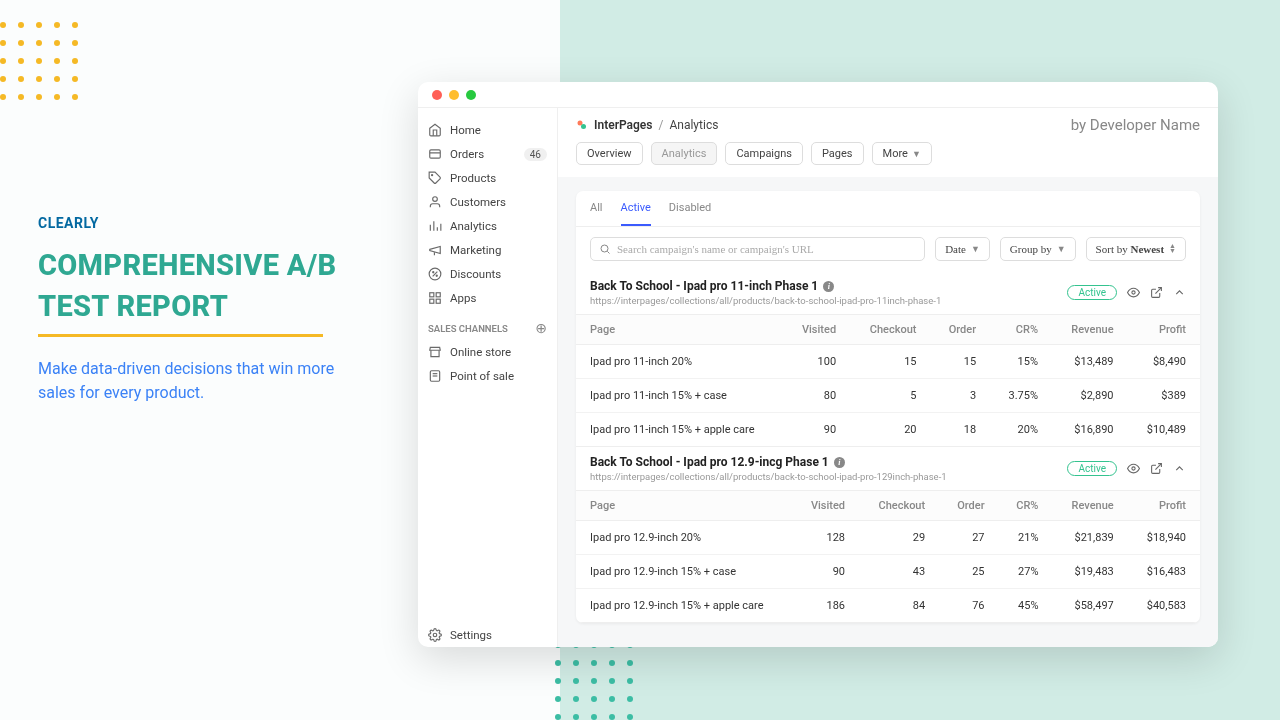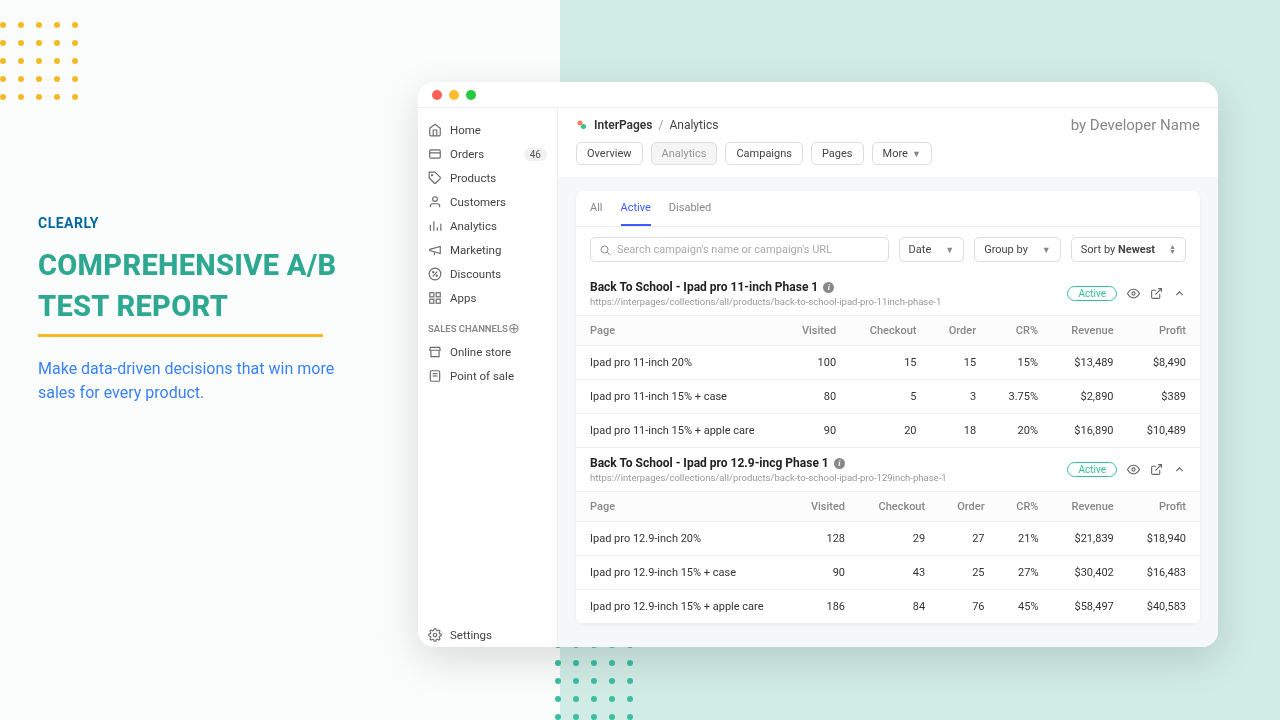--- a/index.html
+++ b/index.html
@@ -14,33 +14,33 @@
   .dot { width: 6px; height: 6px; border-radius: 50%; }
   .dot-grid.yellow .dot { background: #f5b925; }
   .dot-grid.teal .dot { background: #3cbda4; }
   
   .marketing { position: absolute; left: 38px; top: 215px; width: 320px; }
   .marketing .eyebrow { color: #0369a1; font-weight: 700; font-size: 14px; letter-spacing: 0.5px; }
   .marketing h1 { color: #2fa892; font-weight: 800; font-size: 29px; line-height: 1.4; margin-top: 14px; letter-spacing: 0.3px; }
   .marketing .underline { width: 285px; height: 3px; background: #f5b925; margin-top: 8px; }
   .marketing p { color: #3b82f6; font-size: 16px; margin-top: 20px; line-height: 1.5; }
   
-  .app-window { position: absolute; left: 418px; top: 82px; width: 800px; height: 565px; background: #fff; border-radius: 16px; box-shadow: 0 12px 40px rgba(0,0,0,0.14); overflow: hidden; display: flex; flex-direction: column; }
+  .app-window { position: absolute; left: 418px; top: 82px; width: 800px; height: 565px; background: #fff; border-radius: 10px; box-shadow: 0 12px 40px rgba(0,0,0,0.14); overflow: hidden; display: flex; flex-direction: column; }
   .titlebar { height: 26px; display: flex; align-items: center; padding-left: 14px; gap: 7px; border-bottom: 1px solid #efefef; }
   .traffic { width: 10px; height: 10px; border-radius: 50%; }
   .traffic.red { background: #ff5f56; }
   .traffic.yellow { background: #ffbd2e; }
   .traffic.green { background: #27c93f; }
   
   .app-body { display: flex; flex: 1; min-height: 0; }
   .sidebar { width: 140px; border-right: 1px solid #efefef; display: flex; flex-direction: column; padding-top: 10px; font-size: 11.5px; color: #444; }
   .nav-item { display: flex; align-items: center; padding: 5px 10px; gap: 8px; cursor: pointer; }
   .nav-item .icon { width: 14px; height: 14px; color: #6a6a6a; display: flex; align-items: center; justify-content: center; }
   .nav-item .badge { margin-left: auto; background: #f0f0f0; color: #555; border-radius: 8px; padding: 1px 6px; font-size: 10px; }
-  .sidebar-section { padding: 10px 10px 4px; font-size: 9.5px; color: #888; font-weight: 600; display: flex; align-items: center; }
+  .sidebar-section { padding: 10px 10px 4px; font-size: 9.5px; color: #888; font-weight: 600; display: flex; justify-content: space-between; align-items: center; }
   .sidebar-section .plus { font-size: 14px; color: #888; font-weight: 400;}
   .sidebar .spacer { flex: 1; }
   
   .main { flex: 1; display: flex; flex-direction: column; min-width: 0; }
   .header { display: flex; align-items: center; padding: 8px 18px; font-size: 12px; color: #333; }
   .brand { display: flex; align-items: center; gap: 6px; font-weight: 600; }
   .brand-logo { width: 12px; height: 12px; display: inline-block; }
   .breadcrumb-sep { color: #999; margin: 0 6px; }
   .breadcrumb-current { font-weight: 400; color: #444; }
   .header .right { margin-left: auto; font-size: 15px; color: #888; }
@@ -50,24 +50,24 @@
   .pill.active { background: #f5f5f5; color: #999; }
   .chev { font-size: 9px; color: #888; }
   
   .content { flex: 1; background: #f6f7f8; padding: 14px 18px; overflow: hidden; }
   .card { background: #fff; border-radius: 7px; box-shadow: 0 1px 3px rgba(0,0,0,0.06); overflow: hidden; }
   
   .tabs { display: flex; gap: 18px; padding: 0 14px; font-size: 11px; border-bottom: 1px solid #eee; }
   .tab { padding: 10px 0; color: #888; cursor: pointer; border-bottom: 2px solid transparent; }
   .tab.active { color: #3b5bfd; border-bottom-color: #3b5bfd; }
   
-  .filter-row { display: flex; gap: 10px; padding: 10px 14px; align-items: flex-end; }
+  .filter-row { display: flex; gap: 10px; padding: 10px 14px; align-items: flex-end; font-family: Liberation Serif, serif; }
   .search-box { flex: 1; border: 1px solid #ddd; border-radius: 5px; display: flex; align-items: center; padding: 5px 8px; gap: 6px; font-size: 11px; color: #999; }
   .search-box svg { width: 12px; height: 12px; color: #888; }
-  .filter-btn { border: 1px solid #ddd; border-radius: 5px; padding: 5px 9px; font-size: 11px; color: #444; cursor: pointer; display: flex; align-items: center; gap: 14px;}
+  .filter-btn { border: 1px solid #ddd; border-radius: 5px; padding: 5px 9px; font-size: 11px; color: #444; cursor: pointer; display: flex; align-items: center; gap: 5px;}
   .sort-caret { display: inline-flex; flex-direction: column; line-height: 5px; font-size: 7px; color: #888;}
   
   .campaign-header { padding: 8px 14px; display: flex; align-items: center; }
   .campaign-header .info { flex: 1; min-width: 0; }
   .campaign-title { font-size: 12px; font-weight: 700; color: #222; display: flex; align-items: center; gap: 5px; }
   .info-icon { width: 11px; height: 11px; border-radius: 50%; background: #888; color: #fff; font-size: 8px; display: inline-flex; align-items: center; justify-content: center; font-style: italic; font-family: serif;}
   .campaign-url { font-size: 9.5px; color: #999; margin-top: 2px; overflow: hidden; text-overflow: ellipsis; white-space: nowrap; }
   .campaign-actions { display: flex; align-items: center; gap: 10px; }
   .status-chip { border: 1px solid #34c38f; color: #34c38f; border-radius: 10px; padding: 1px 10px; font-size: 10px; }
   .action-icon { width: 13px; height: 13px; color: #666; cursor: pointer; }
@@ -444,21 +444,21 @@
                     <td class="num">21%</td>
                     <td class="num">$21,839</td>
                     <td class="num">$18,940</td>
                   </tr>
                   <tr>
                     <td>Ipad pro 12.9-inch 15% + case</td>
                     <td class="num">90</td>
                     <td class="num">43</td>
                     <td class="num">25</td>
                     <td class="num">27%</td>
-                    <td class="num">$30,402</td>
+                    <td class="num">$19,483</td>
                     <td class="num">$16,483</td>
                   </tr>
                   <tr>
                     <td>Ipad pro 12.9-inch 15% + apple care</td>
                     <td class="num">186</td>
                     <td class="num">84</td>
                     <td class="num">76</td>
                     <td class="num">45%</td>
                     <td class="num">$58,497</td>
                     <td class="num">$40,583</td>

